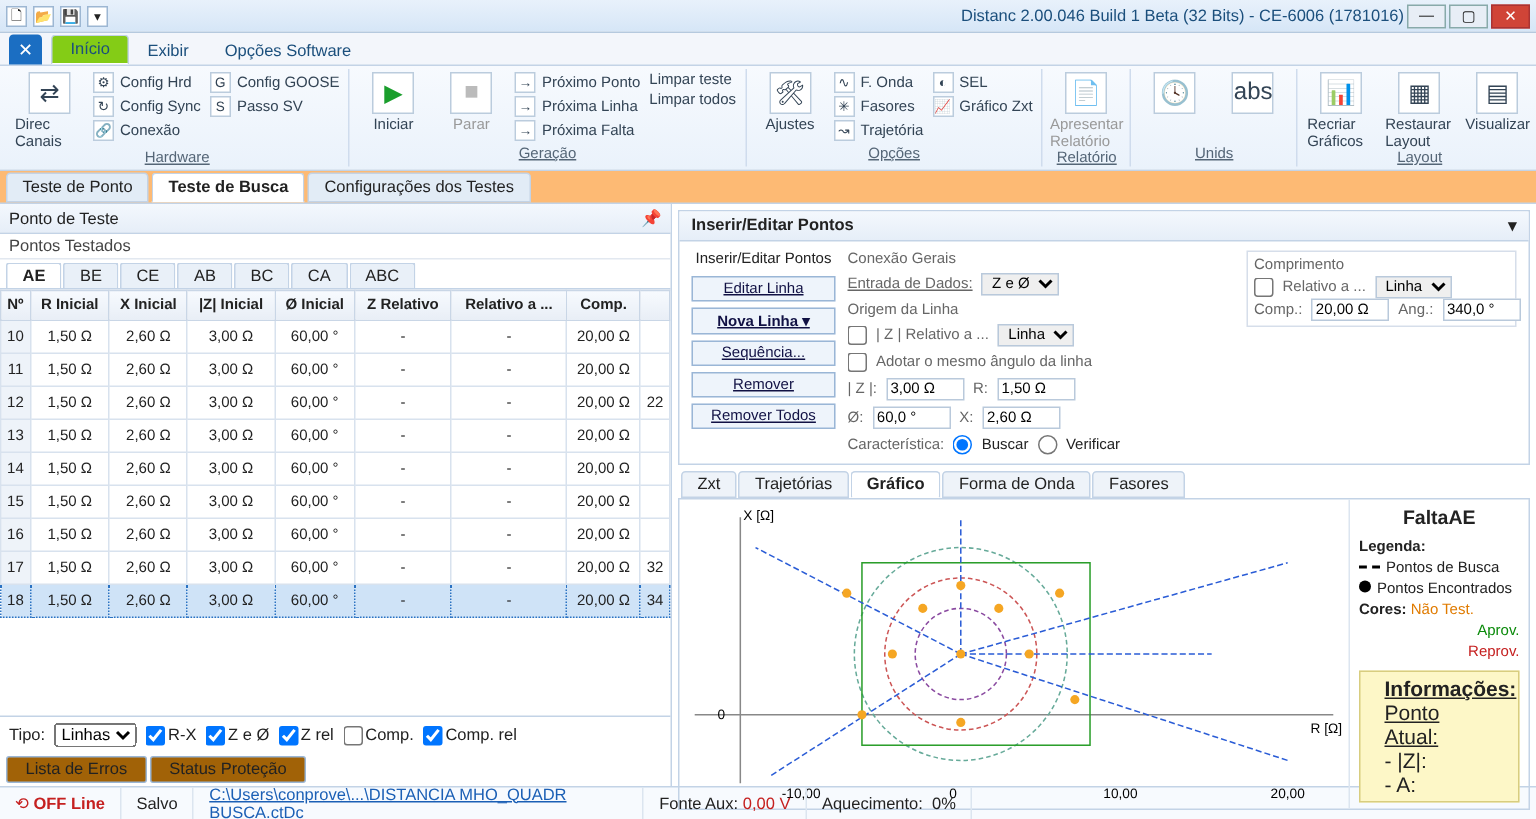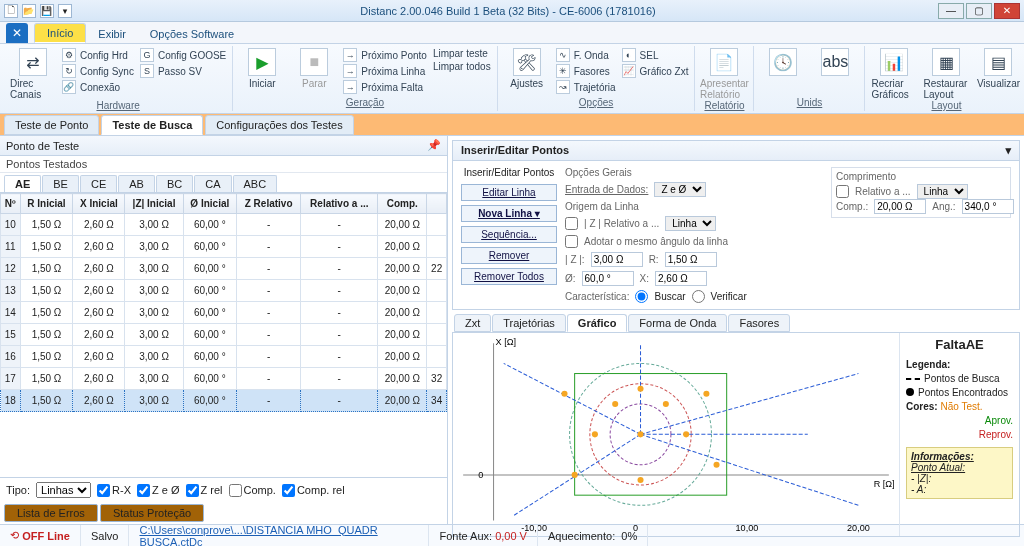--- a/index.html
+++ b/index.html
@@ -2,30 +2,30 @@
 <html><head>
 <meta charset="utf-8">
 <style>
 * { box-sizing: border-box; margin: 0; padding: 0; font-family: "Segoe UI", Tahoma, sans-serif; }
 body { width: 1024px; height: 546px; overflow: hidden; background: #fff; font-size: 11px; color: #222; }
 
 
 .titlebar { height: 22px; background: linear-gradient(#e8f1fb, #d6e6f7); display: flex; align-items: center; padding: 0 4px; border-bottom: 1px solid #b5c9de; }
 .titlebar .qat { display: flex; gap: 4px; align-items: center; }
 .titlebar .qat span { width: 14px; height: 14px; display: inline-flex; align-items: center; justify-content: center; background:#fff; border:1px solid #9db7d3; font-size:9px; }
-.titlebar .title { flex: 1; text-align: center; padding-left: 8px; font-size: 11px; color:#1b4f7c; }
+.titlebar .title { flex: 1; text-align: right; padding-left: 8px; font-size: 11px; color:#1b4f7c; }
 .winbtns { display: flex; }
 .winbtns span { width: 26px; height: 16px; border:1px solid #8aa; margin-left:2px; display:flex; align-items:center; justify-content:center; font-size:10px; background:#e8eef6;}
 .winbtns .close { background:#d04437; color:#fff; border-color:#a33; }
 
 
 .ribbon-tabs { height: 22px; background:#f3f6fb; display:flex; align-items:flex-end; padding:0 6px; border-bottom:1px solid #c3d3e6; }
 .ribbon-tabs .tab-start { width: 22px; height: 20px; background:#1b6ec2; border-radius:3px 3px 0 0; margin-right:6px; display:flex; align-items:center; justify-content:center; color:#fff; font-size:12px;}
 .ribbon-tabs .tab { padding: 3px 12px; cursor:pointer; color:#1b4f7c; }
-.ribbon-tabs .tab.active { background:#fde047; border:1px solid #c3d3e6; border-bottom:1px solid #fff; border-radius:3px 3px 0 0; }
+.ribbon-tabs .tab.active { background:#84cc16; border:1px solid #c3d3e6; border-bottom:1px solid #fff; border-radius:3px 3px 0 0; }
 
 .ribbon-body { height: 70px; background: linear-gradient(#f7fafe,#eaf2fb); border-bottom:1px solid #c3d3e6; display:flex; padding:2px 4px; }
 .ribbon-group { border-right:1px solid #cfdced; padding:2px 6px 2px 6px; display:flex; flex-direction:column; position:relative; }
 .ribbon-group .group-row { display:flex; gap:6px; align-items:flex-start; flex:1; }
 .ribbon-group .group-label { text-align:center; font-size:10px; color:#567; height:12px;text-decoration:underline; }
 .rbig { display:flex; flex-direction:column; align-items:center; justify-content:center; width:46px; gap:2px; font-size:10px; color:#345; cursor:pointer; }
 .rbig .ico { width:28px; height:28px; display:flex; align-items:center; justify-content:center; background:#fff; border:1px solid #bcd; font-size:16px; }
 .rsmall { display:flex; flex-direction:column; gap:2px; }
 .rsmall div { display:flex; align-items:center; gap:4px; font-size:10px; color:#345; cursor:pointer; white-space:nowrap; }
 .rsmall .si { width:14px; height:14px; background:#fff; border:1px solid #bcd; display:inline-flex; align-items:center; justify-content:center; font-size:9px; }
@@ -86,21 +86,21 @@
 .graph-area { flex:1; margin:0 4px 4px 4px; border:1px solid #c3d3e6; display:flex;justify-content:flex-end; }
 .graph-svg { flex:1; }
 .graph-legend { width:120px; border-left:1px solid #dce5f0; padding:4px 6px; font-size:10px; display:flex; flex-direction:column; gap:3px;}
 .graph-legend .title { font-size:13px; font-weight:bold; text-align:center; }
 .graph-legend .sec { font-weight:bold; margin-top:4px; }
 .graph-legend .dot { display:inline-block; width:8px; height:8px; border-radius:50%; background:#000; margin-right:4px;}
 .graph-legend .dash { display:inline-block; width:14px; border-top:2px dashed #000; margin-right:4px; vertical-align:middle;}
 .graph-legend .c-or { color:#e07b00; }
 .graph-legend .c-gr { color:#0a8a0a; }
 .graph-legend .c-rd { color:#c52020; }
-.info-box { background:#fdf7c7; border:1px solid #d8cd7f; padding:3px 4px; margin-top:4px; font-size:10px;font-style:italic;}
+.info-box { background:#fdf7c7; border:1px solid #d8cd7f; padding:3px 16px; margin-top:4px; font-size:14px;}
 .info-box .hd { font-weight:bold; text-decoration:underline; }
 
 .statusbar { height:22px; border-top:1px solid #c3d3e6; display:flex; align-items:center; font-size:11px; background:#f7fafe; }
 .statusbar .cell { padding:0 10px; border-right:1px solid #dce5f0; height:100%; display:flex; align-items:center;}
 .statusbar .off { color:#c52020; font-weight:bold; }
 .statusbar a { color:#1b5fb5; text-decoration:underline; }
 .arrow-red { color:#c52020; }
 </style>
 </head>
 <body>
@@ -454,21 +454,21 @@
         <div class="col-btns">
           <div class="ttl">Inserir/Editar Pontos</div>
           <button>Editar Linha</button>
           <button class="emph"><span>Nova Linha</span> ▾</button>
           <button>Sequência...</button>
           <button>Remover</button>
           <button>Remover Todos</button>
         </div>
         <div class="col-mid">
           <div class="row">
-              <span class="lbl">Opções Gerais</span>
+              <span class="lbl">Conexão Gerais</span>
             </div>
           <div class="row">
               <span class="lbl" style="text-decoration:underline">Entrada de Dados:</span>
             <select><option>Z e Ø</option></select>
             </div>
           <div class="row">
               <span class="lbl">Origem da Linha</span>
             </div>
           <div class="row">
               <input type="checkbox" style="">

